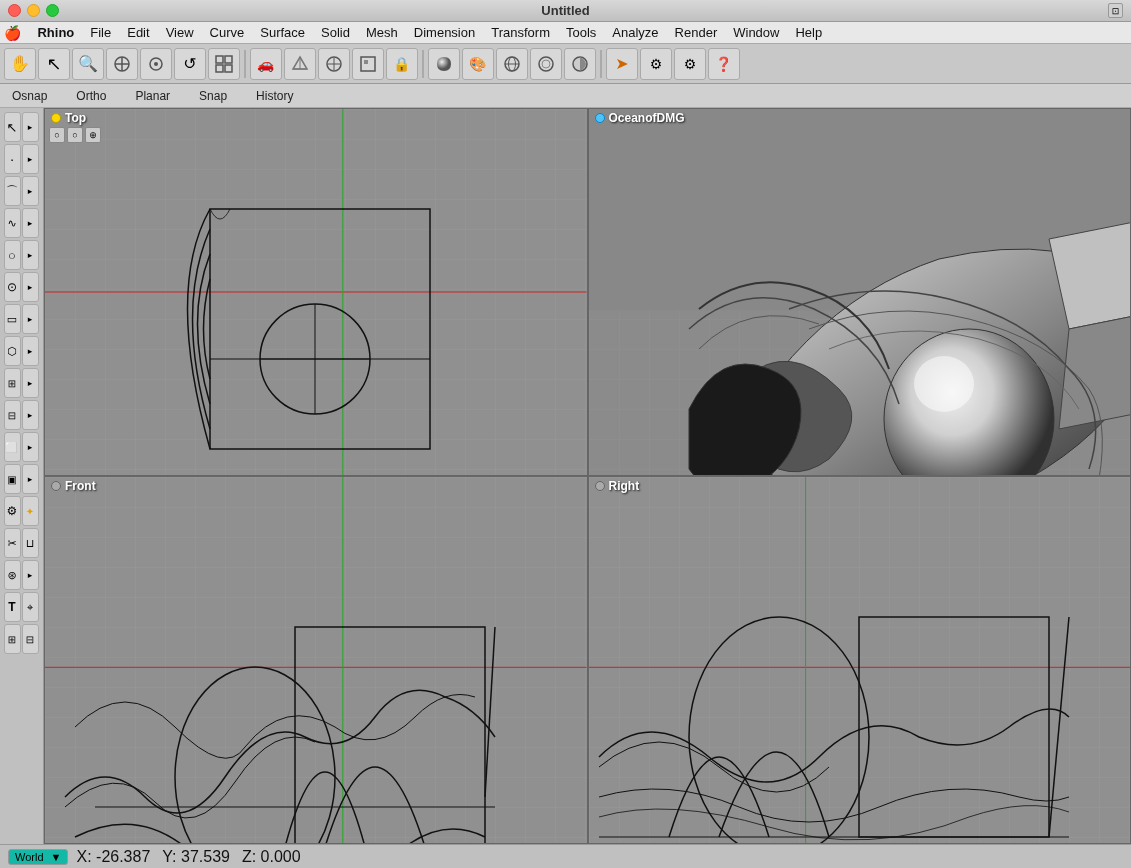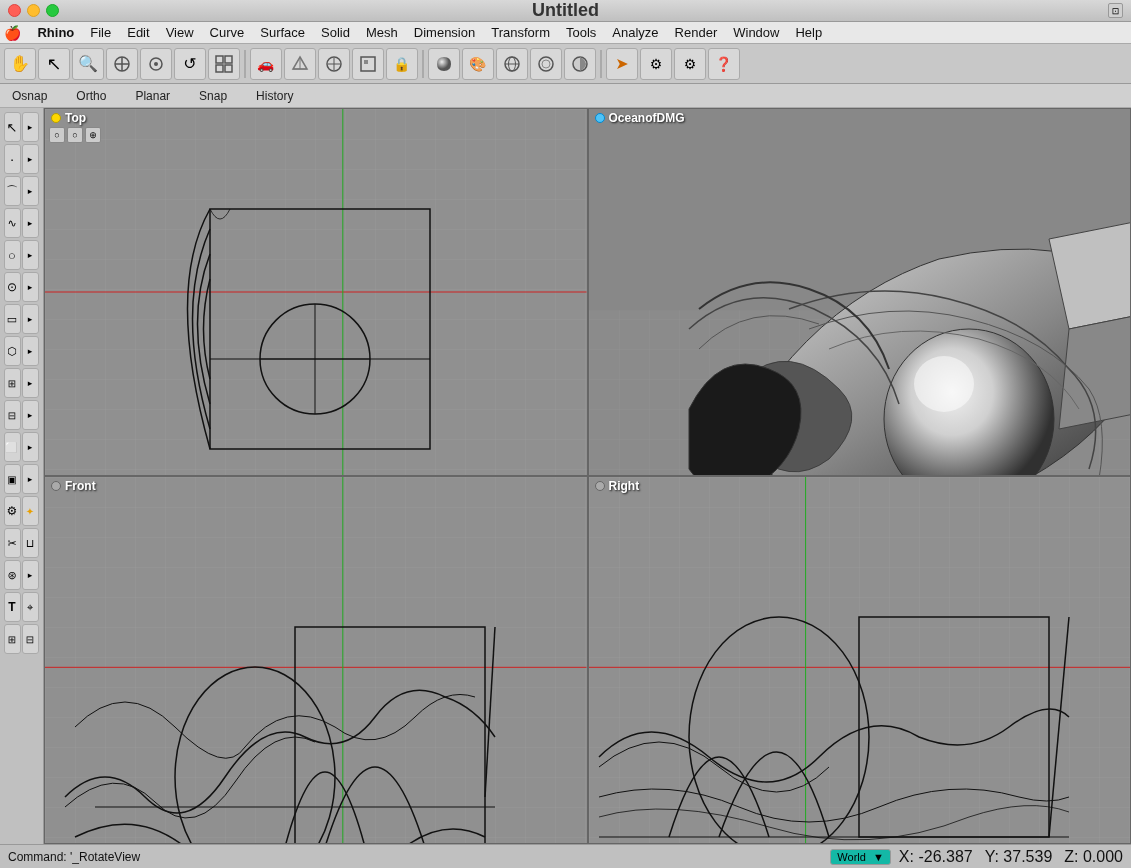--- a/index.html
+++ b/index.html
@@ -33,21 +33,21 @@
     }
     .win-btn {
       width: 13px; height: 13px;
       border-radius: 50%;
       border: 1px solid rgba(0,0,0,0.3);
       cursor: pointer;
     }
     .win-btn-close { background: #ff5f56; border-color: #e0443e; }
     .win-btn-min { background: #ffbd2e; border-color: #dea123; }
     .win-btn-max { background: #27c93f; border-color: #1aab29; }
-    #app-title { font-size: 18px; font-weight: 600; color: #333; }
+    #app-title { font-size: 13px; font-weight: 600; color: #333; }
     .win-zoom-btn {
       position: absolute;
       right: 8px;
       width: 15px; height: 15px;
       background: #d0d0d0;
       border: 1px solid #999;
       border-radius: 2px;
       font-size: 9px;
       display: flex; align-items: center; justify-content: center;
     }
@@ -661,21 +661,20 @@
         <line x1="460" y1="360" x2="480" y2="140" stroke="#111" stroke-width="1.5"></line>
 
         <text x="385" y="395" font-size="10" fill="#555">Y</text>
       </svg>
     </div>
 
   </div>
 </div>
 
 <div id="status-bar">
-  <span id="command-line">Command: '_RotateView</span>
   <div id="world-selector">
     <div class="world-btn">
       <span>World</span>
       <span style="margin-left:4px;">▼</span>
     </div>
   </div>
   <div id="coords">
     <span>X: -26.387</span>
     <span>Y: 37.539</span>
     <span>Z: 0.000</span>

